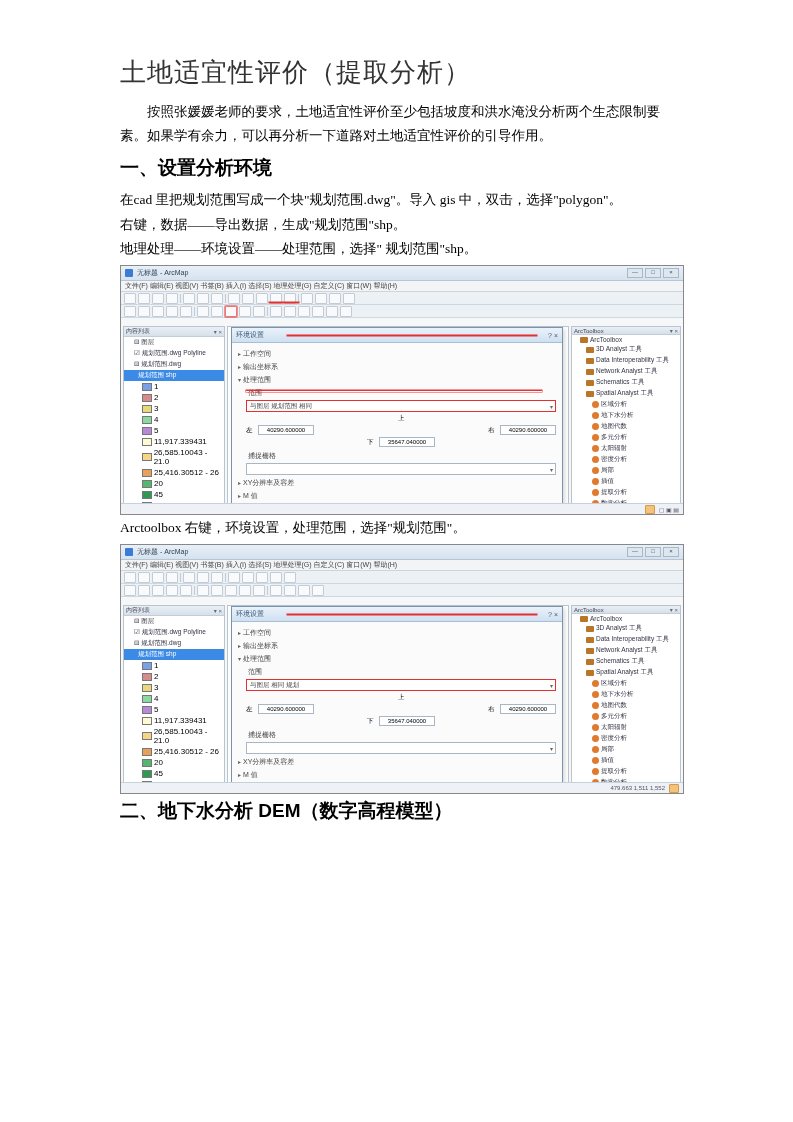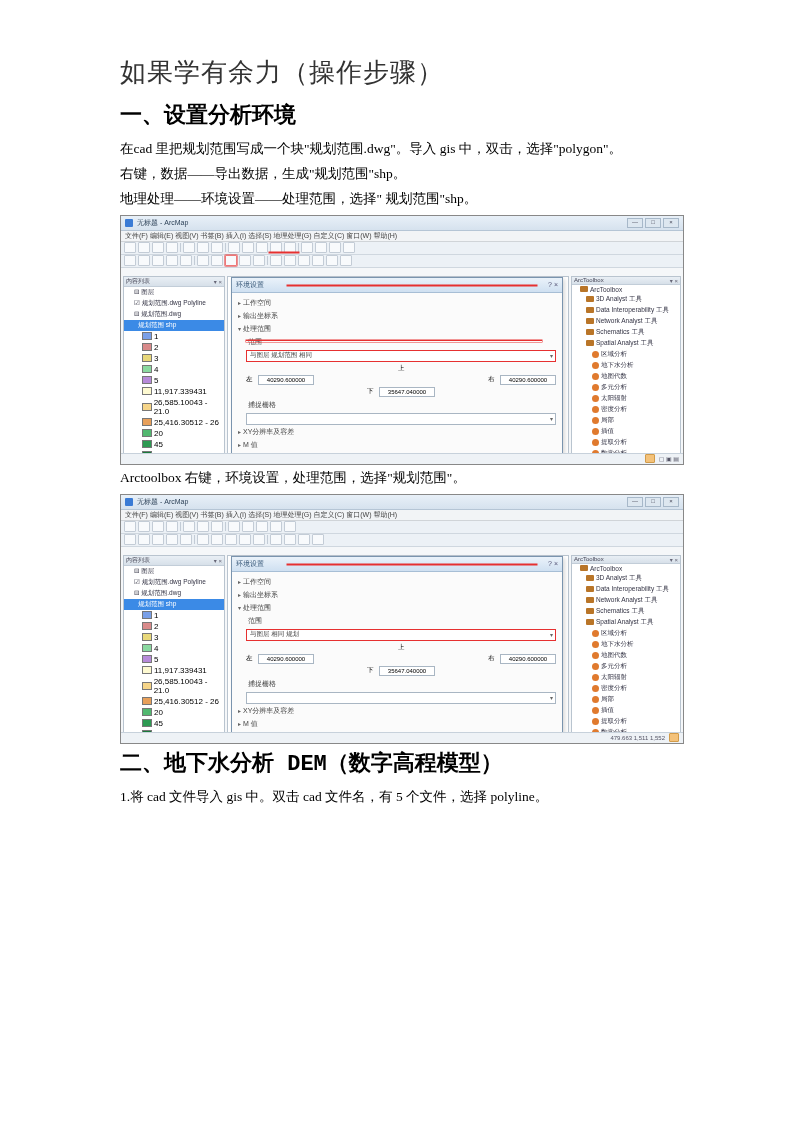--- a/index.html
+++ b/index.html
@@ -21,24 +21,24 @@
     margin: 0 0 10px 0;
     letter-spacing: 1px;
   }
   .intro {
     font-size: 13.5px;
     line-height: 1.8;
     margin: 0 0 6px 0;
     text-indent: 2em;
   }
   .h2 {
-    font-size: 22px;
+    font-size: 19px;
     font-weight: bold;
     margin: 4px 0 8px 0;
-    font-family: Liberation Mono, monospace;
+    font-family: Liberation Sans, sans-serif;
   }
   .para {
     font-size: 13.5px;
     line-height: 1.7;
     margin: 0 0 2px 0;
   }
   .screenshot {
     width: 564px;
     height: 250px;
     margin: 4px 0 2px 0;
@@ -106,22 +106,23 @@
   .toolboxitem { font-size:6.5px; padding:1px 2px 1px 8px; color:#334; display:flex; align-items:center; gap:2px;}
   .tbico { width:7px; height:7px; background:#e07a2e; border-radius:50%;}
   .tbico.folder { background:#b97528; border-radius:1px; width:8px; height:6px;}
   .statusbar { position:absolute; bottom:0; left:0; right:0; height:10px; background:#eef2f6; border-top:1px solid #c7d1db; display:flex; align-items:center; justify-content:flex-end; padding:0 4px; gap:4px; font-size:6px; color:#556;}
   .statusico { width:8px; height:7px; background:#f4c27a; border:1px solid #d19b4a; border-radius:1px;}
 </style>
 </head>
 <body>
 
 <div class="page">
-  <h1 class="title">如果学有余力（操作步骤）</h1>
-
+  <h1 class="title">土地适宜性评价（提取分析）</h1>
+
+  <p class="intro" style="text-indent:2em">按照张媛媛老师的要求，土地适宜性评价至少包括坡度和洪水淹没分析两个生态限制要素。如果学有余力，可以再分析一下道路对土地适宜性评价的引导作用。</p>
 
   <div class="h2">一、设置分析环境</div>
 
   <p class="para">在cad 里把规划范围写成一个块"规划范围.dwg"。导入 gis 中，双击，选择"polygon"。</p>
   <p class="para">右键，数据——导出数据，生成"规划范围"shp。</p>
   <p class="para">地理处理——环境设置——处理范围，选择" 规划范围"shp。</p>
 
   <div class="screenshot">
     <div class="titlebar">
       <span class="winicon"></span>
@@ -578,14 +579,13 @@
 
       </div>
     </div>
     <div class="statusbar">
       <span>479.663 1,511 1,552</span>
       <span class="statusico"></span>
     </div>
   </div>
 
   <div class="h2">二、地下水分析 DEM（数字高程模型）</div>
-  <p class="para">1.将 cad 文件导入 gis 中。双击 cad 文件名，有 5 个文件，选择 polyline。</p>
 </div>
 
 </body></html>

